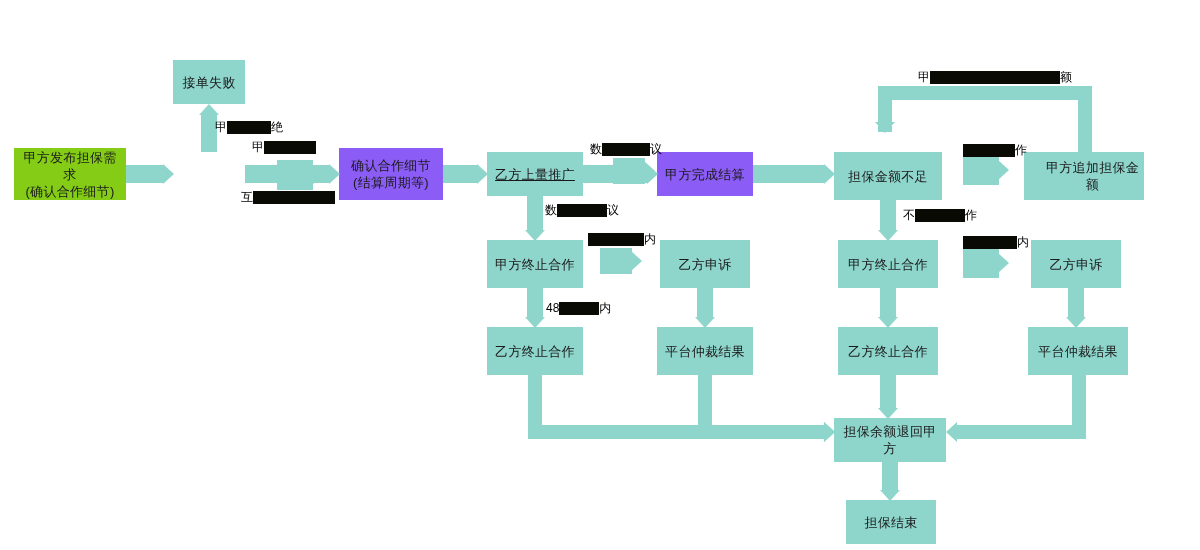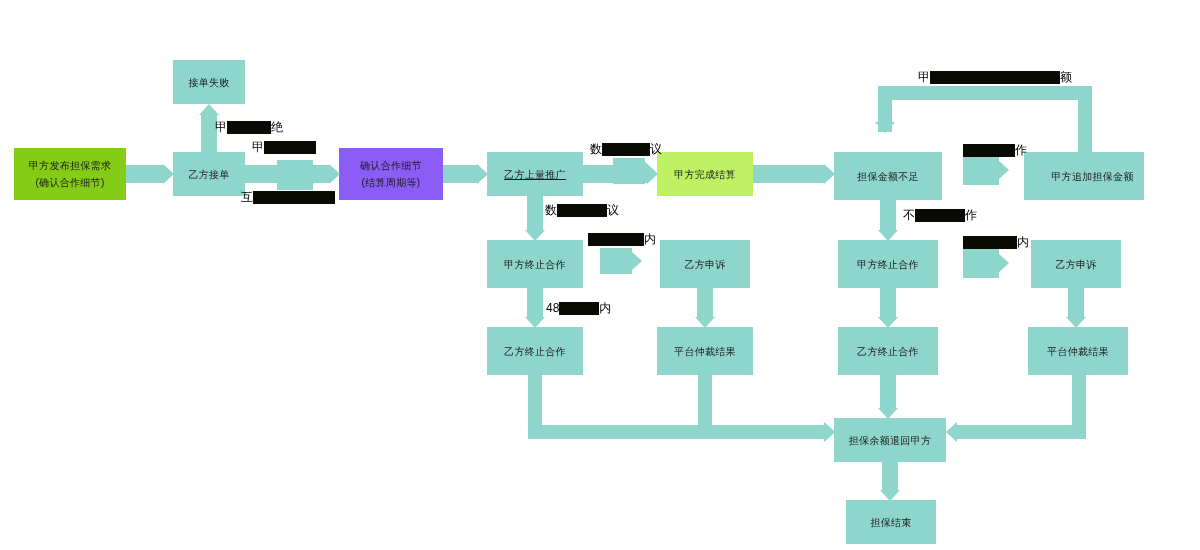--- a/index.html
+++ b/index.html
@@ -13,21 +13,21 @@
   #canvas{position:absolute;left:0;top:0;width:1200px;height:550px;}
   .node{
     position:absolute;
     background:#8ed6cc;
     color:#1a1a1a;
     display:flex;
     flex-direction:column;
     align-items:center;
     justify-content:center;
     text-align:center;
-    font-size:10px;
+    font-size:13px;
     line-height:17px;
     letter-spacing:.3px;
     box-sizing:border-box;
     padding:2px 3px;
   }
   .node .l2{display:block;}
   
   .bar{position:absolute;background:#8ed6cc;}
   
   .head-r{position:absolute;width:0;height:0;border-top:10px solid transparent;border-bottom:10px solid transparent;border-left:11px solid #8ed6cc;}
@@ -53,34 +53,31 @@
   }
 </style>
 </head>
 <body>
 
 <div id="canvas">
     <div class="node" style="left: 14px; top: 148px; width: 112px; height: 52px; background: #84cc16;">
       <span>甲方发布担保需求</span>
       <span class="l2">(确认合作细节)</span>
     </div>
-    <div class="node" style="left: 173px; top: 152px; width: 72px; height: 44px; background: rgb(142, 214, 204);">
-      <span>乙方接单</span>
-    </div>
     <div class="node" style="left: 173px; top: 60px; width: 72px; height: 44px; background: rgb(142, 214, 204);">
       <span>接单失败</span>
     </div>
     <div class="node" style="left: 339px; top: 148px; width: 104px; height: 52px; background: #8b5cf6;">
       <span>确认合作细节</span>
       <span class="l2">(结算周期等)</span>
     </div>
     <div class="node" style="left: 487px; top: 152px; width: 96px; height: 44px; background: rgb(142, 214, 204); text-decoration: underline;">
       <span>乙方上量推广</span>
     </div>
-    <div class="node" style="left: 657px; top: 152px; width: 96px; height: 44px; background: #bef264;">
+    <div class="node" style="left: 657px; top: 152px; width: 96px; height: 44px; background: #8b5cf6;">
       <span>甲方完成结算</span>
     </div>
     <div class="node" style="left: 487px; top: 240px; width: 96px; height: 48px; background: rgb(142, 214, 204);">
       <span>甲方终止合作</span>
     </div>
     <div class="node" style="left: 487px; top: 327px; width: 96px; height: 48px; background: rgb(142, 214, 204);">
       <span>乙方终止合作</span>
     </div>
     <div class="node" style="left: 660px; top: 240px; width: 90px; height: 48px; background: rgb(142, 214, 204);">
       <span>乙方申诉</span>

